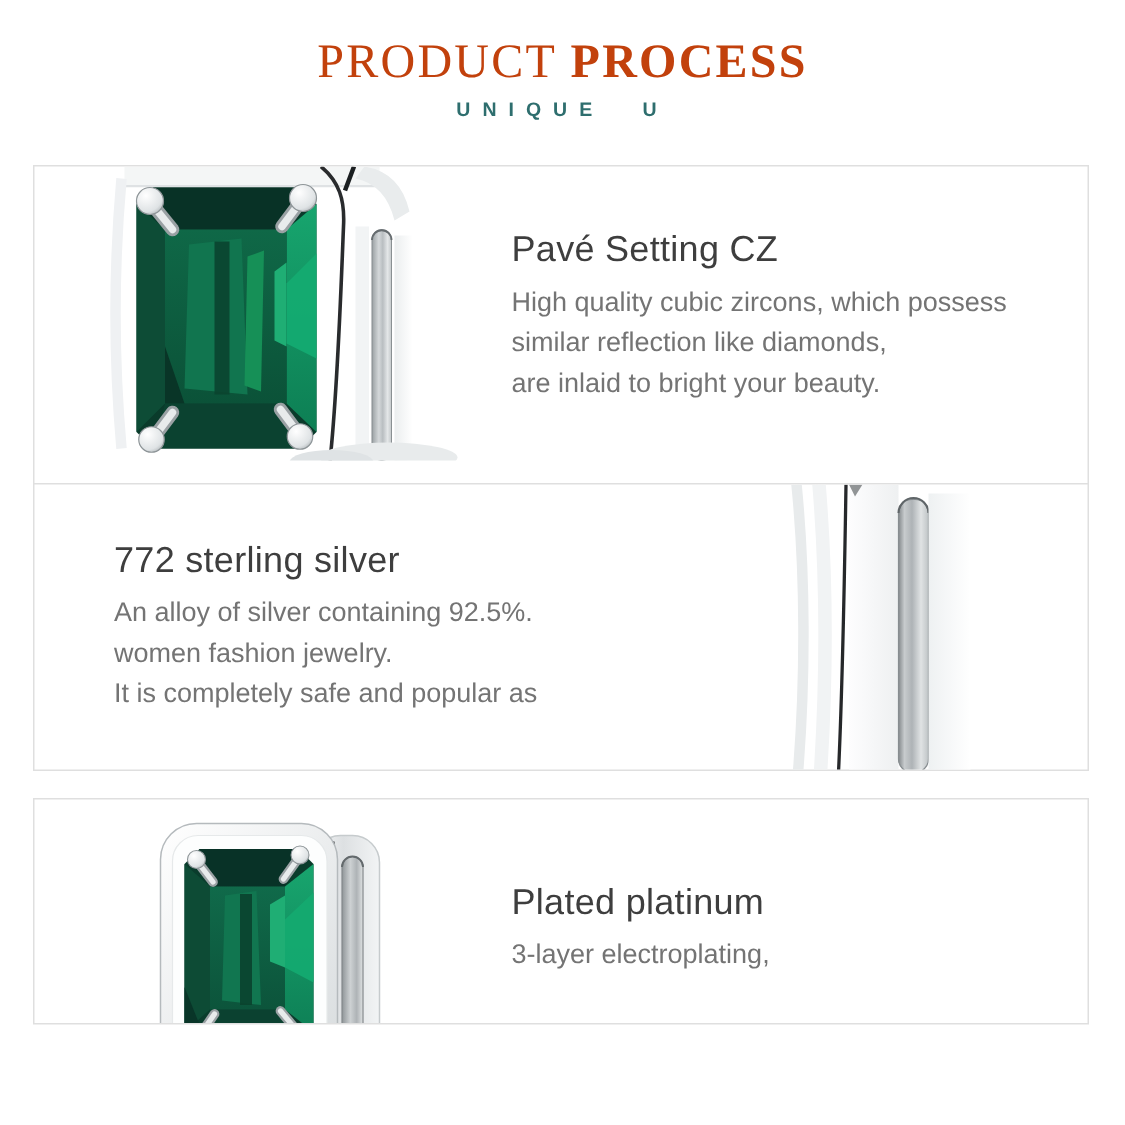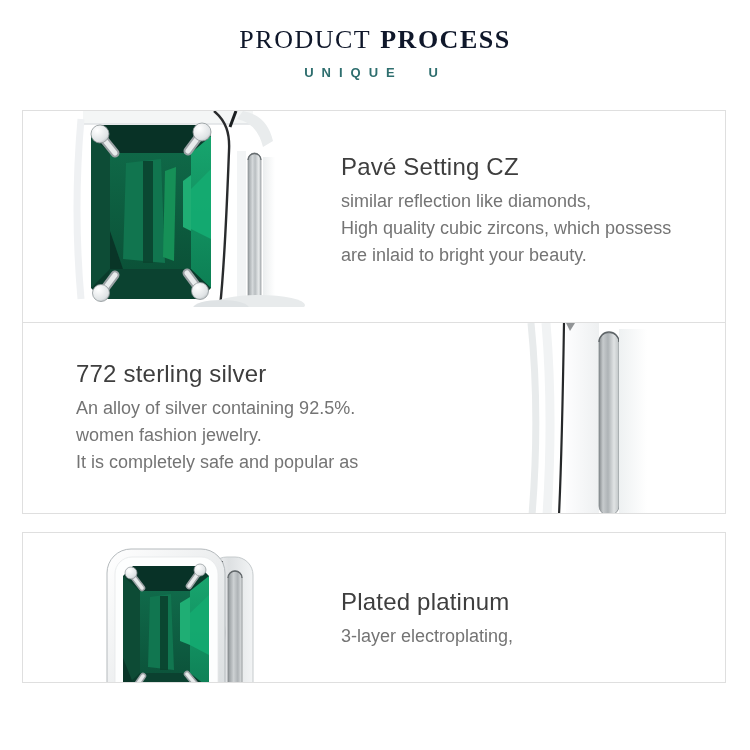--- a/index.html
+++ b/index.html
@@ -1,21 +1,21 @@
 <!DOCTYPE html>
 <html><head>
 <meta charset="utf-8">
 <style>
   html,body{margin:0;padding:0;background:#ffffff;}
   .page{position:relative;width:750px;height:750px;background:#ffffff;overflow:hidden;
         font-family:"Liberation Sans",sans-serif;}
   
   .hdr{position:absolute;top:22px;left:0;width:100%;text-align:center;}
-  .title{margin:0;font-family:"Liberation Serif",serif;font-weight:400;font-size:26px;
-         letter-spacing:1.5px;color:#0f172a;line-height:36px;}
+  .title{margin:0;font-family:"Liberation Serif",serif;font-weight:400;font-size:32px;
+         letter-spacing:1.5px;color:#c2410c;line-height:36px;}
   .t-bold{font-weight:700;margin-left:9px;}
   .subtitle{margin-top:7px;font-size:13px;font-weight:700;letter-spacing:8px;
             word-spacing:14px;color:#2e6e6e;}
   
   .card{position:absolute;left:22px;width:704px;border:1px solid #dfdfdf;background:#fff;
         overflow:hidden;box-sizing:border-box;}
   #card-1{top:110px;height:249px;}
   #card-2{top:322px;height:192px;}
   #card-3{top:532px;height:151px;}
   .photo{position:absolute;top:0;}
@@ -105,22 +105,22 @@
 
       <rect x="214" y="40" width="9" height="156" fill="#f2f4f5"></rect>
       <rect x="225" y="42" width="13" height="154" rx="6.5" fill="url(#p1groove)" stroke="#8a9093" stroke-width="0.7"></rect>
       <path d="M 225 49 A 6.5 6.5 0 0 1 238 49" stroke="#676d70" stroke-width="1.3" fill="none"></path>
       <rect x="240" y="46" width="12" height="150" fill="url(#p1fade)" opacity="0.9"></rect>
       <ellipse cx="236" cy="194" rx="46" ry="10" fill="#e8ebec"></ellipse>
       <ellipse cx="198" cy="197" rx="28" ry="8" fill="#dfe3e5"></ellipse>
     </svg>
     <div class="text">
       <h2>Pavé Setting CZ</h2>
+      <div class="line">High quality cubic zircons, which possess</div>
       <div class="line">similar reflection like diamonds,</div>
-      <div class="line">High quality cubic zircons, which possess</div>
       <div class="line">are inlaid to bright your beauty.</div>
     </div>
   </section>
 
   <section class="card" id="card-2">
     <svg class="photo" id="photo-2" width="140" height="192" viewBox="0 0 140 192">
       <defs>
         <linearGradient id="p2band" x1="0" y1="0" x2="1" y2="0">
           <stop offset="0" stop-color="#fdfdfe"></stop>
             <stop offset="1" stop-color="#eef0f1"></stop>

